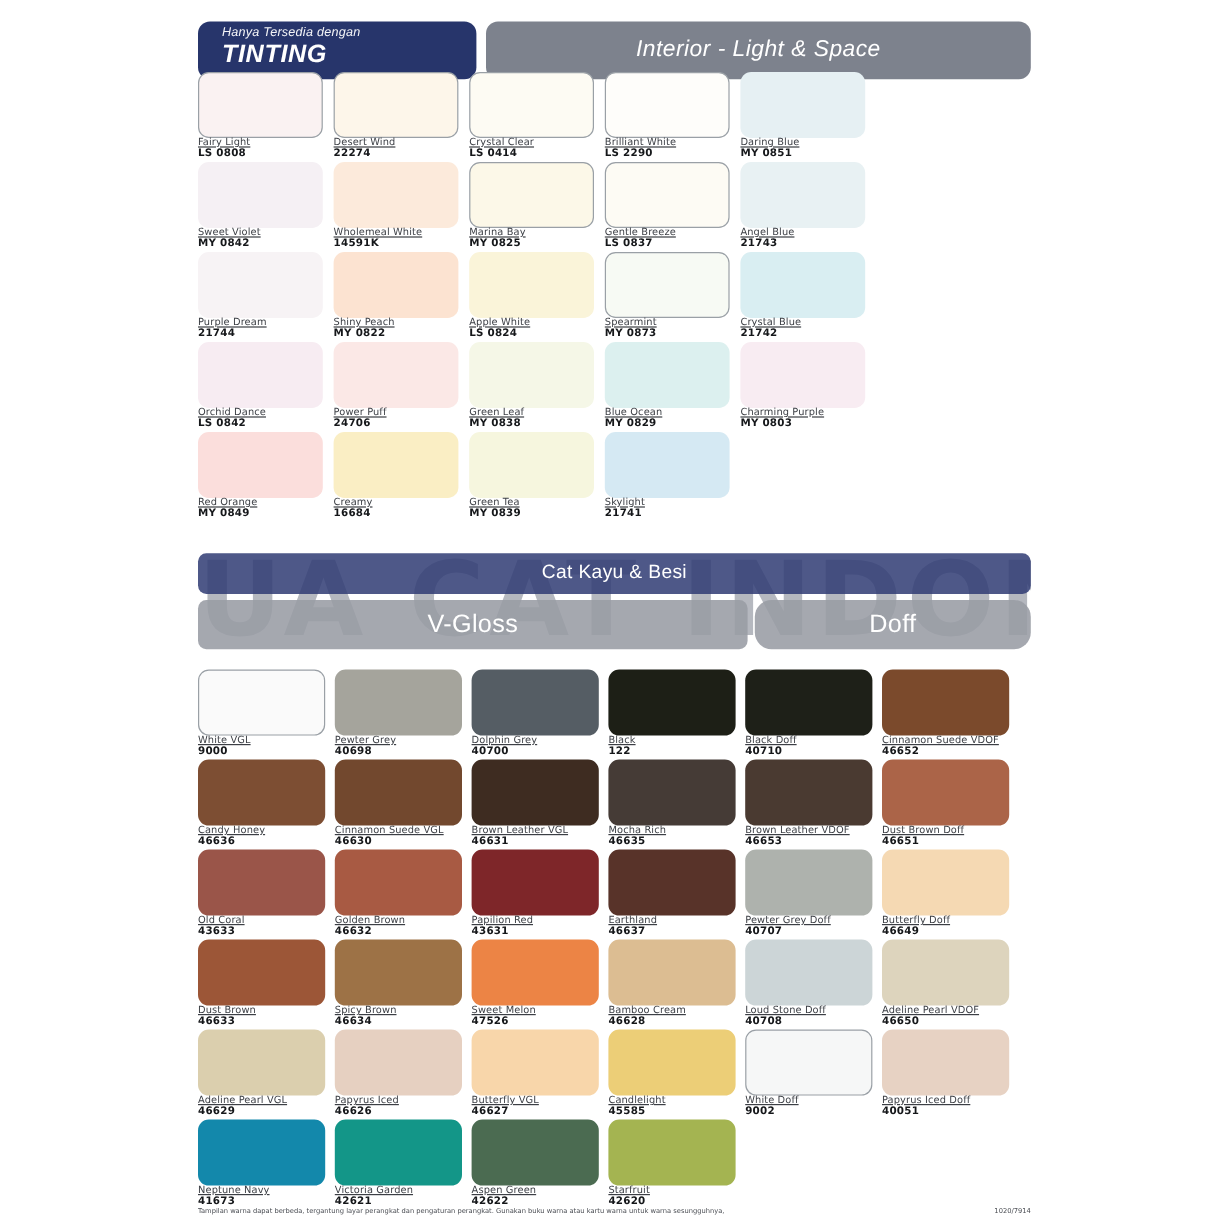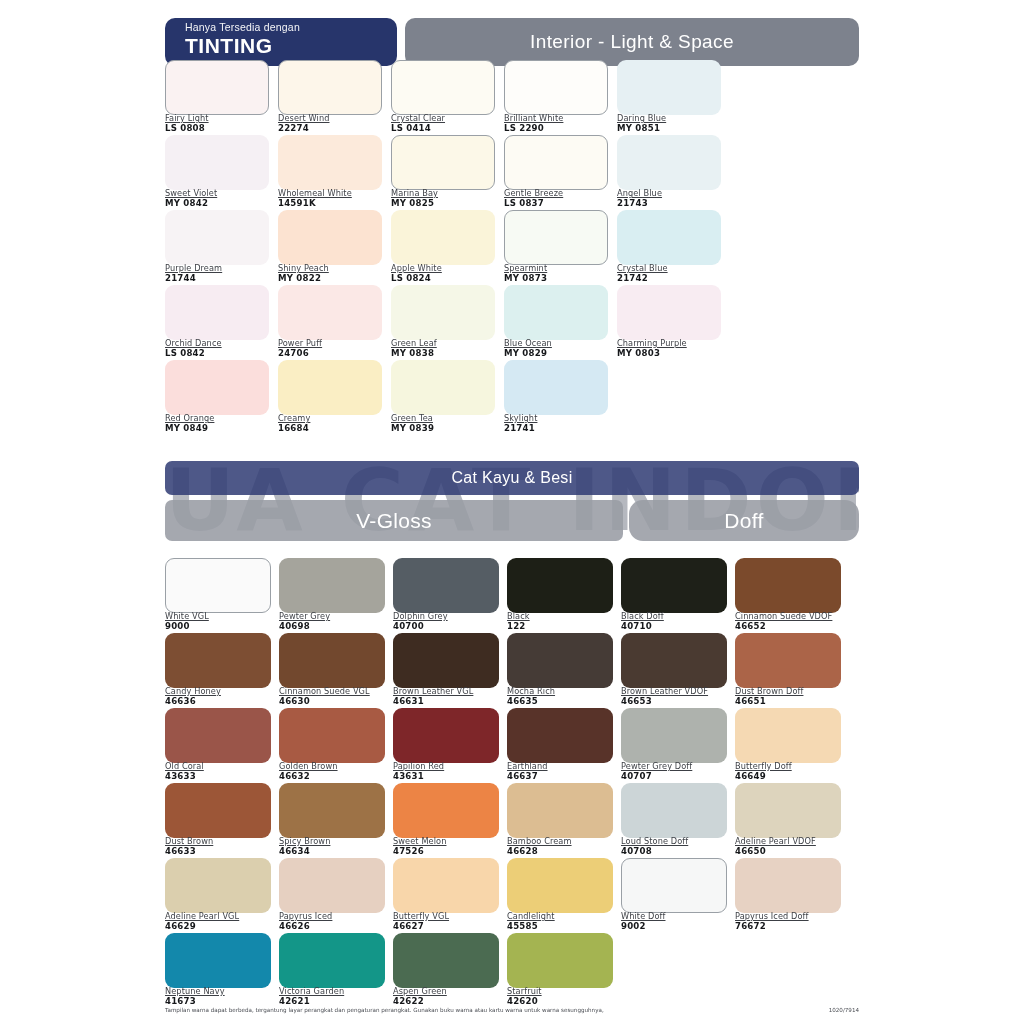--- a/index.html
+++ b/index.html
@@ -205,21 +205,21 @@
   }
 </style>
 </head>
 <body>
 
 <div class="page">
   <div class="sheet">
 
     <div class="watermark">UA CAT INDONE</div>
 
-    <div class="band-row" style="left:0;top:18px;">
+    <div class="band-row" style="left:0;top:18px;font-style:italic;">
       <div class="tinting-tag">
         <div class="small">Hanya Tersedia dengan</div>
         <div class="big">TINTING</div>
       </div>
       <div class="interior-bar">Interior - Light &amp; Space</div>
     </div>
 
     <div class="grid grid-interior">
         <div class="cell">
           <div class="chip bordered" style="background: rgb(250, 242, 242);"></div>
@@ -596,21 +596,21 @@
           <div class="chip bordered" style="background: rgb(246, 247, 247);"></div>
           <div class="cap">
             <div class="nm">White Doff</div>
             <div class="cd">9002</div>
           </div>
         </div>
         <div class="cell">
           <div class="chip" style="background: rgb(231, 210, 195);"></div>
           <div class="cap">
             <div class="nm">Papyrus Iced Doff</div>
-            <div class="cd">76672</div>
+            <div class="cd">40051</div>
           </div>
         </div>
         <div class="cell">
           <div class="chip" style="background: rgb(19, 136, 171);"></div>
           <div class="cap">
             <div class="nm">Neptune Navy</div>
             <div class="cd">41673</div>
           </div>
         </div>
         <div class="cell">

